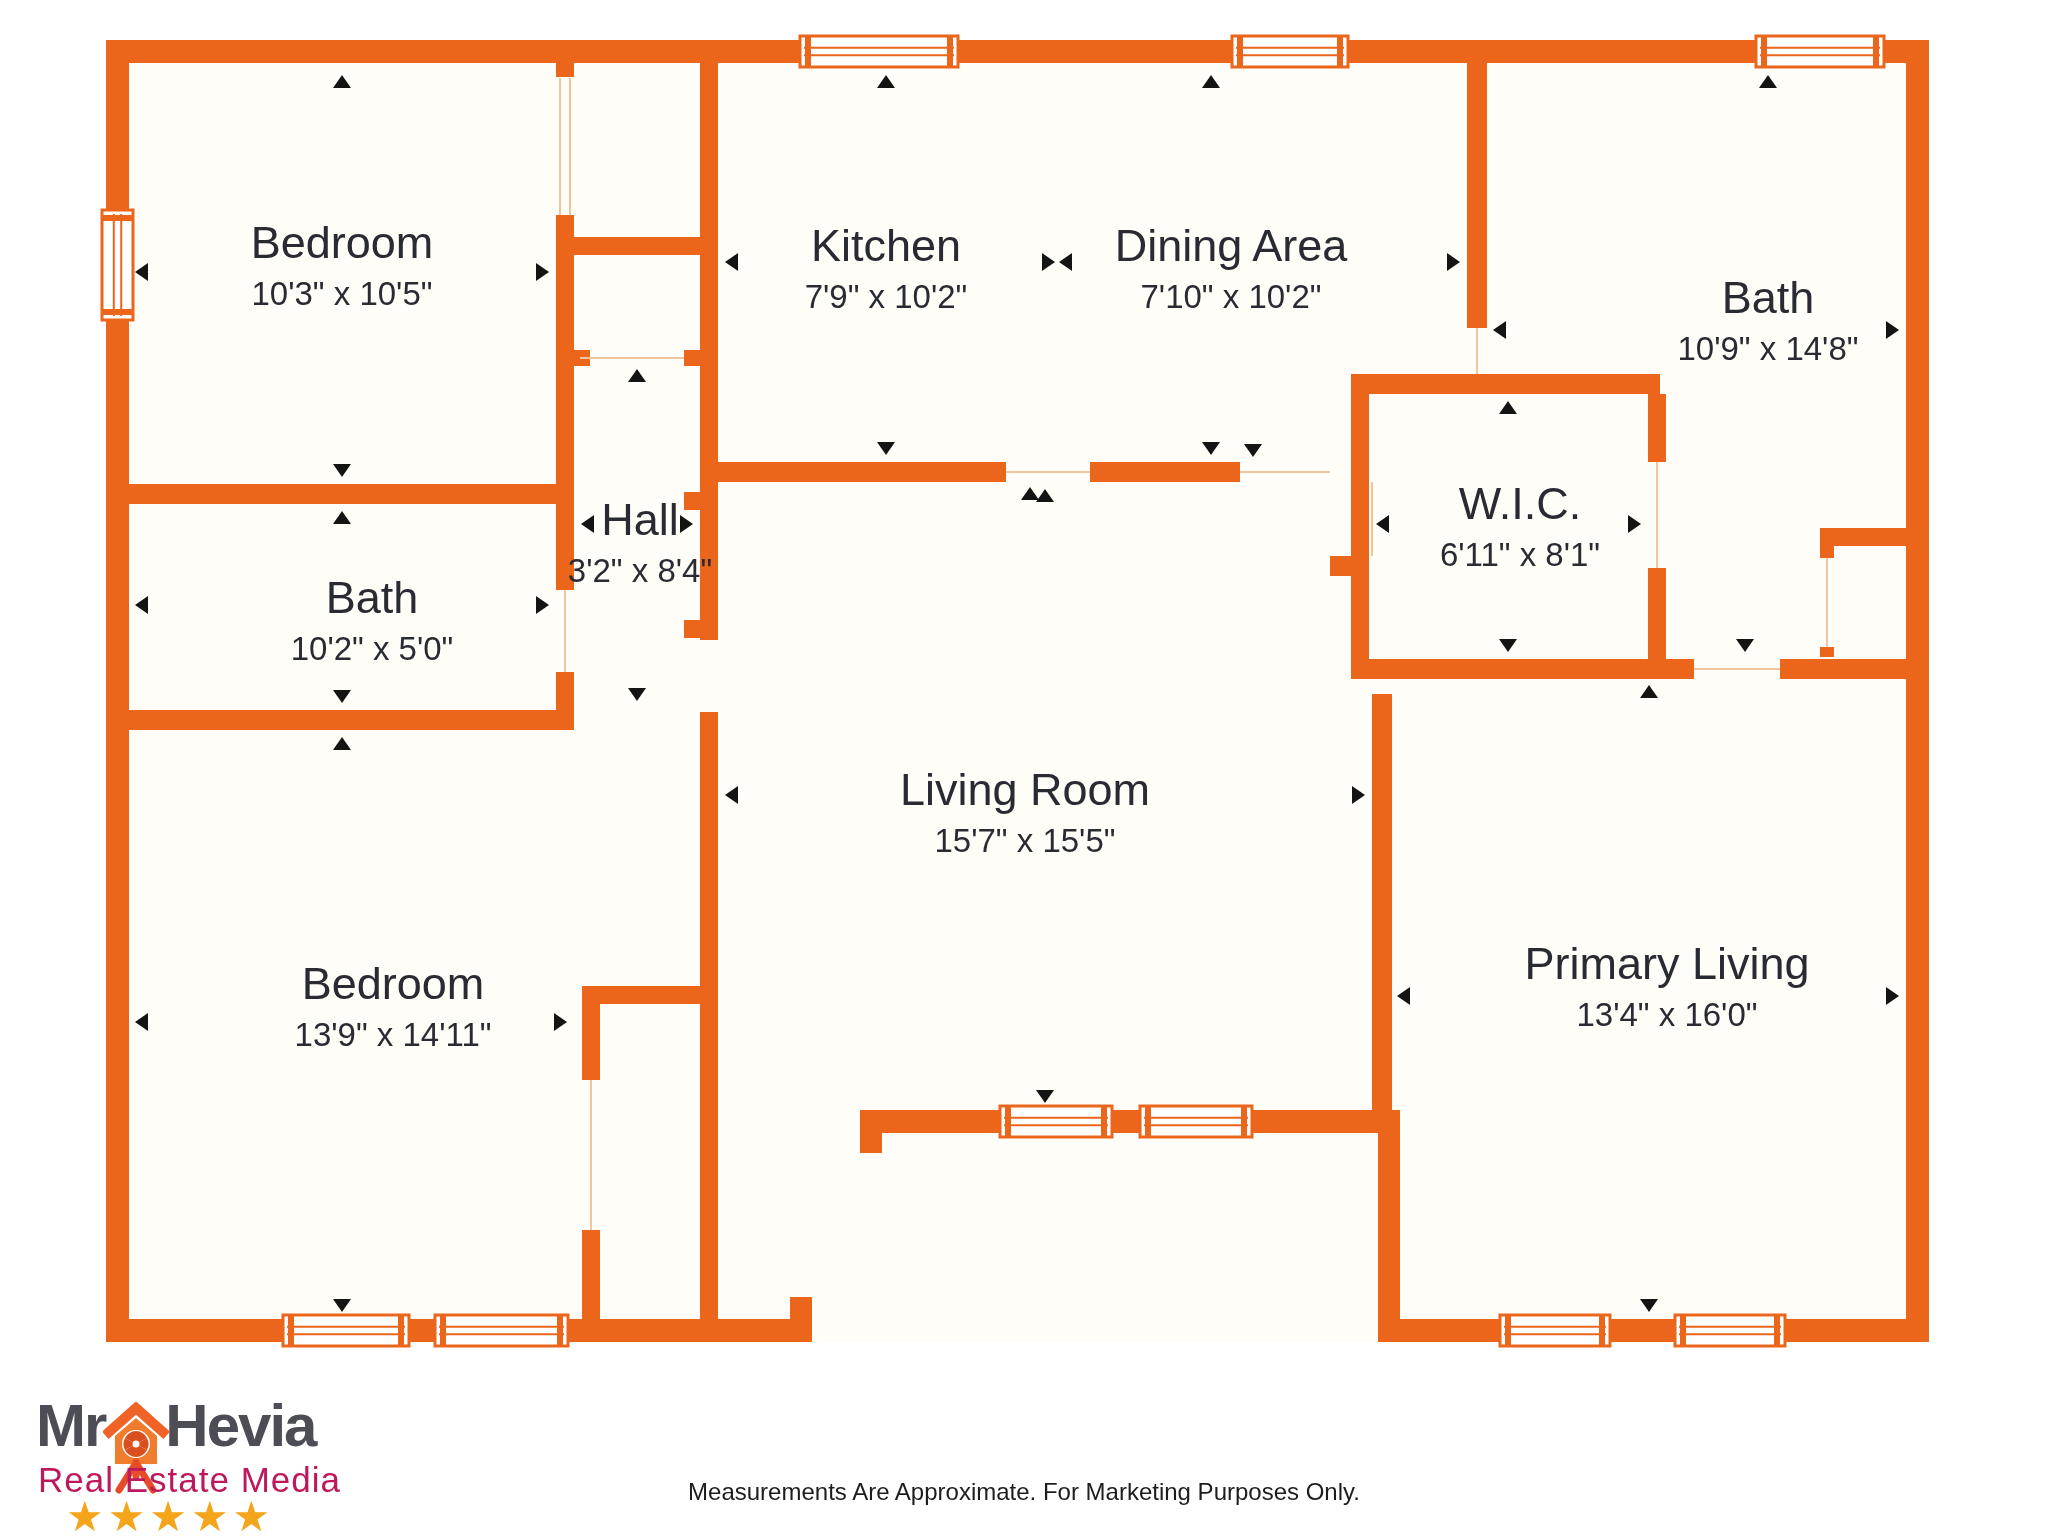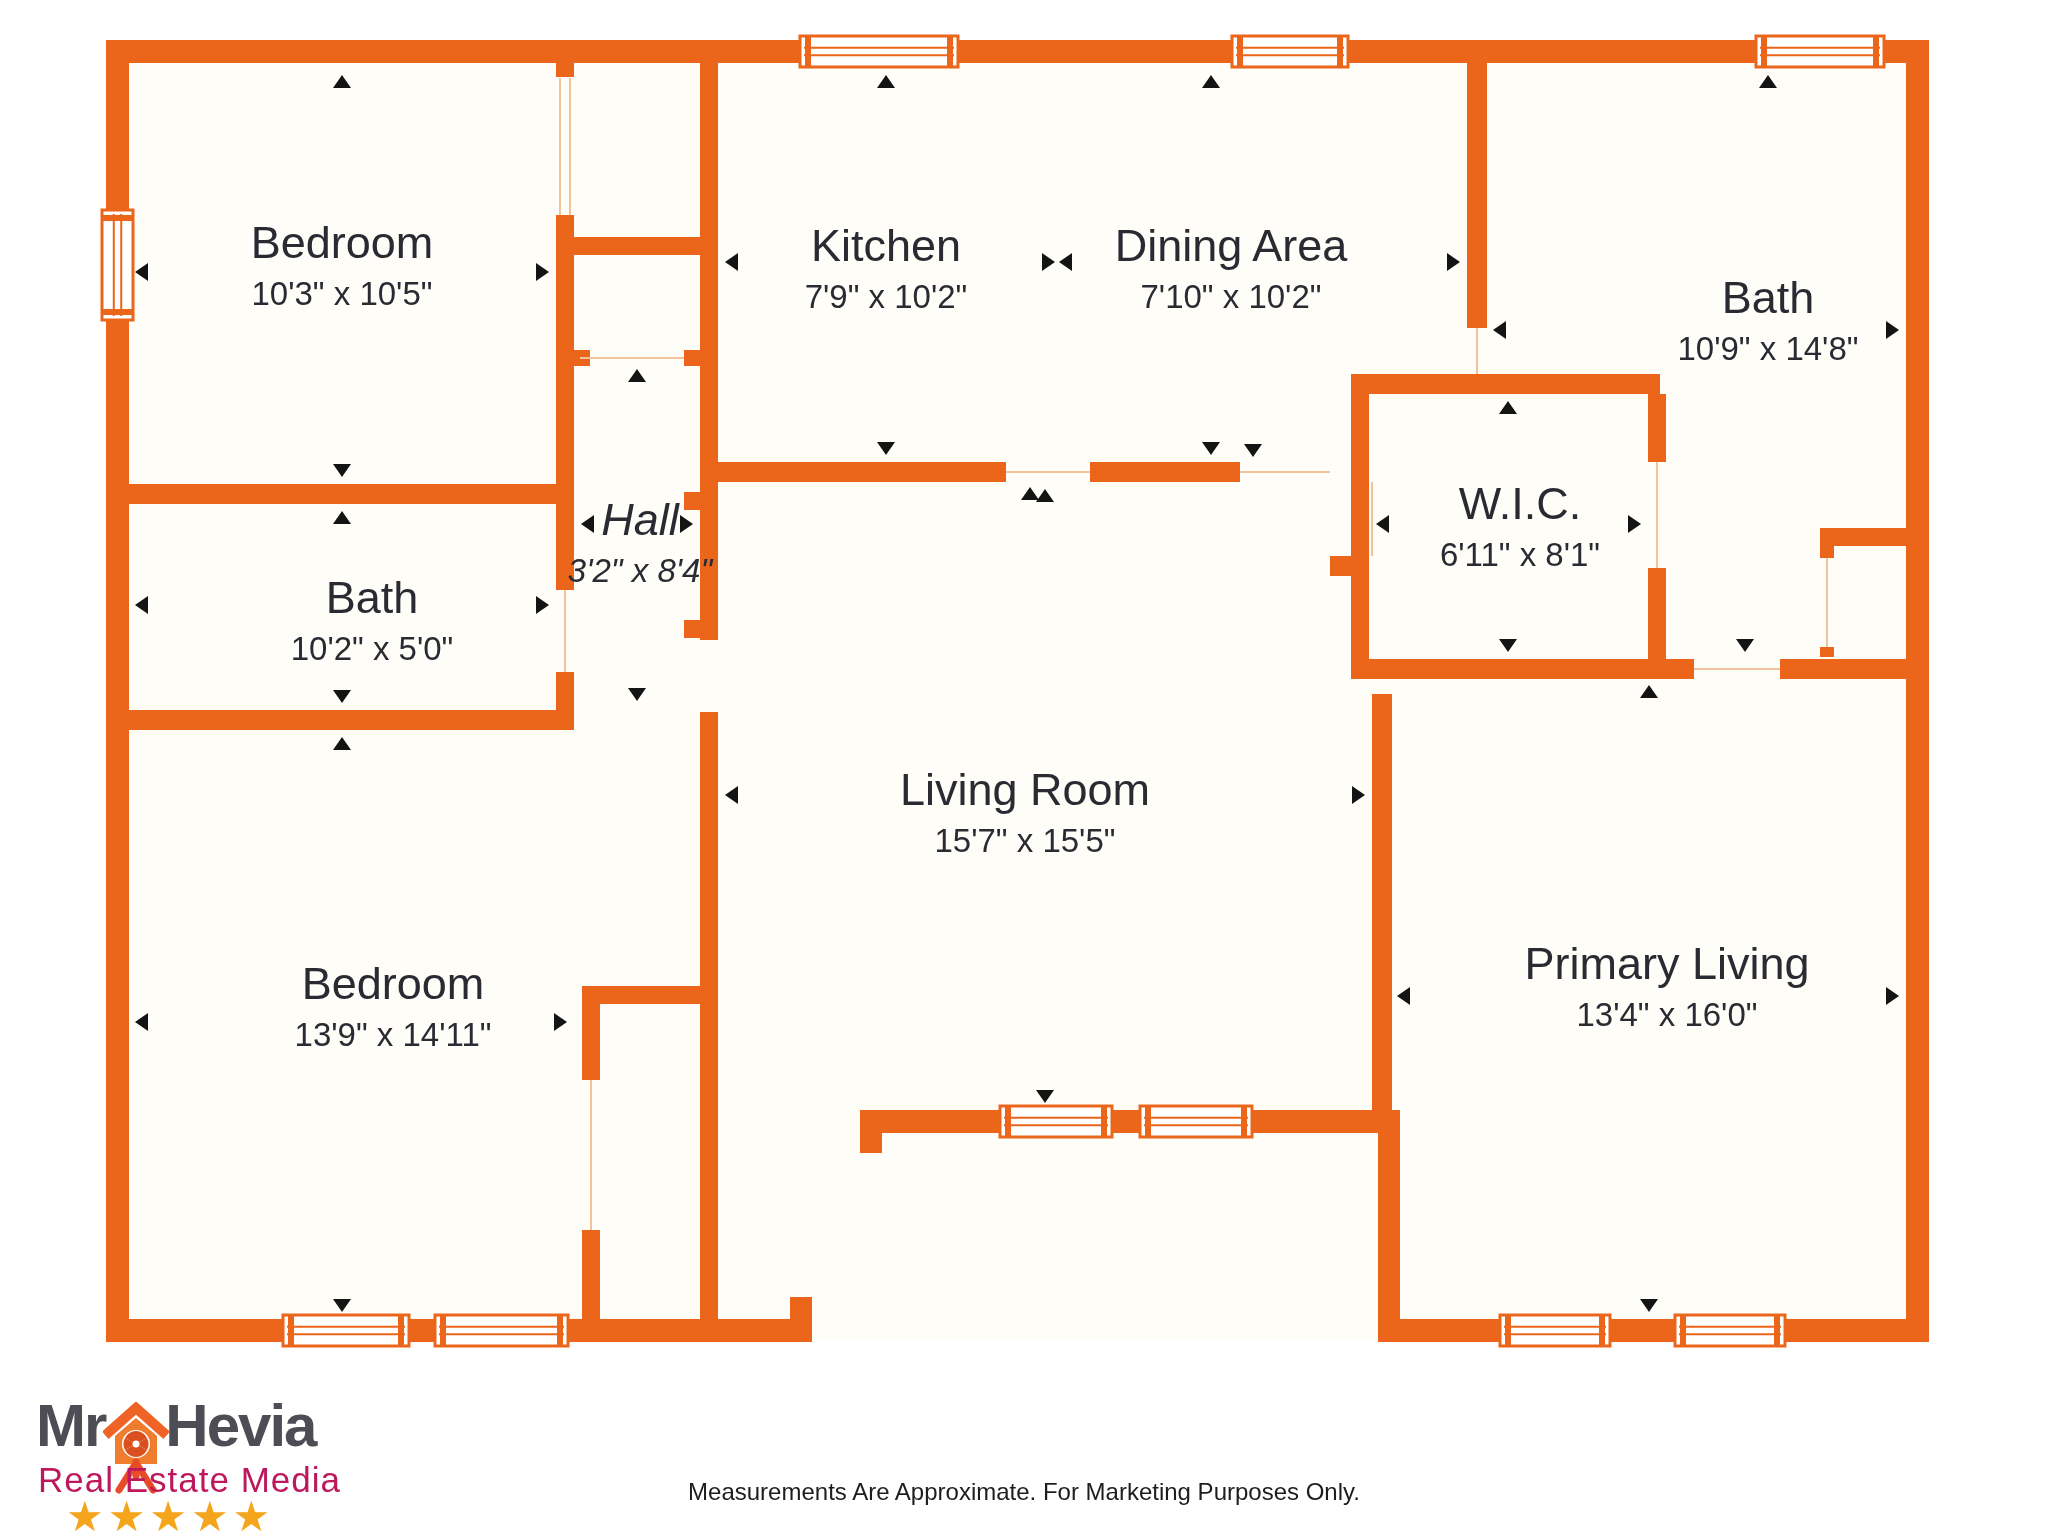--- a/index.html
+++ b/index.html
@@ -220,21 +220,21 @@
     <div class="room-dims">7'10" x 10'2"</div>
   </div>
   <div class="room-label" style="left:1768px;top:320px;">
     <div class="room-name">Bath</div>
     <div class="room-dims">10'9" x 14'8"</div>
   </div>
   <div class="room-label" style="left:1520px;top:526px;">
     <div class="room-name">W.I.C.</div>
     <div class="room-dims">6'11" x 8'1"</div>
   </div>
-  <div class="room-label" style="left:640px;top:542px;font-style:italic;">
+  <div class="room-label" style="left:640px;top:542px;">
     <div class="room-name">Hall</div>
     <div class="room-dims">3'2" x 8'4"</div>
   </div>
   <div class="room-label" style="left:372px;top:620px;">
     <div class="room-name">Bath</div>
     <div class="room-dims">10'2" x 5'0"</div>
   </div>
   <div class="room-label" style="left:1025px;top:812px;">
     <div class="room-name">Living Room</div>
     <div class="room-dims">15'7" x 15'5"</div>

